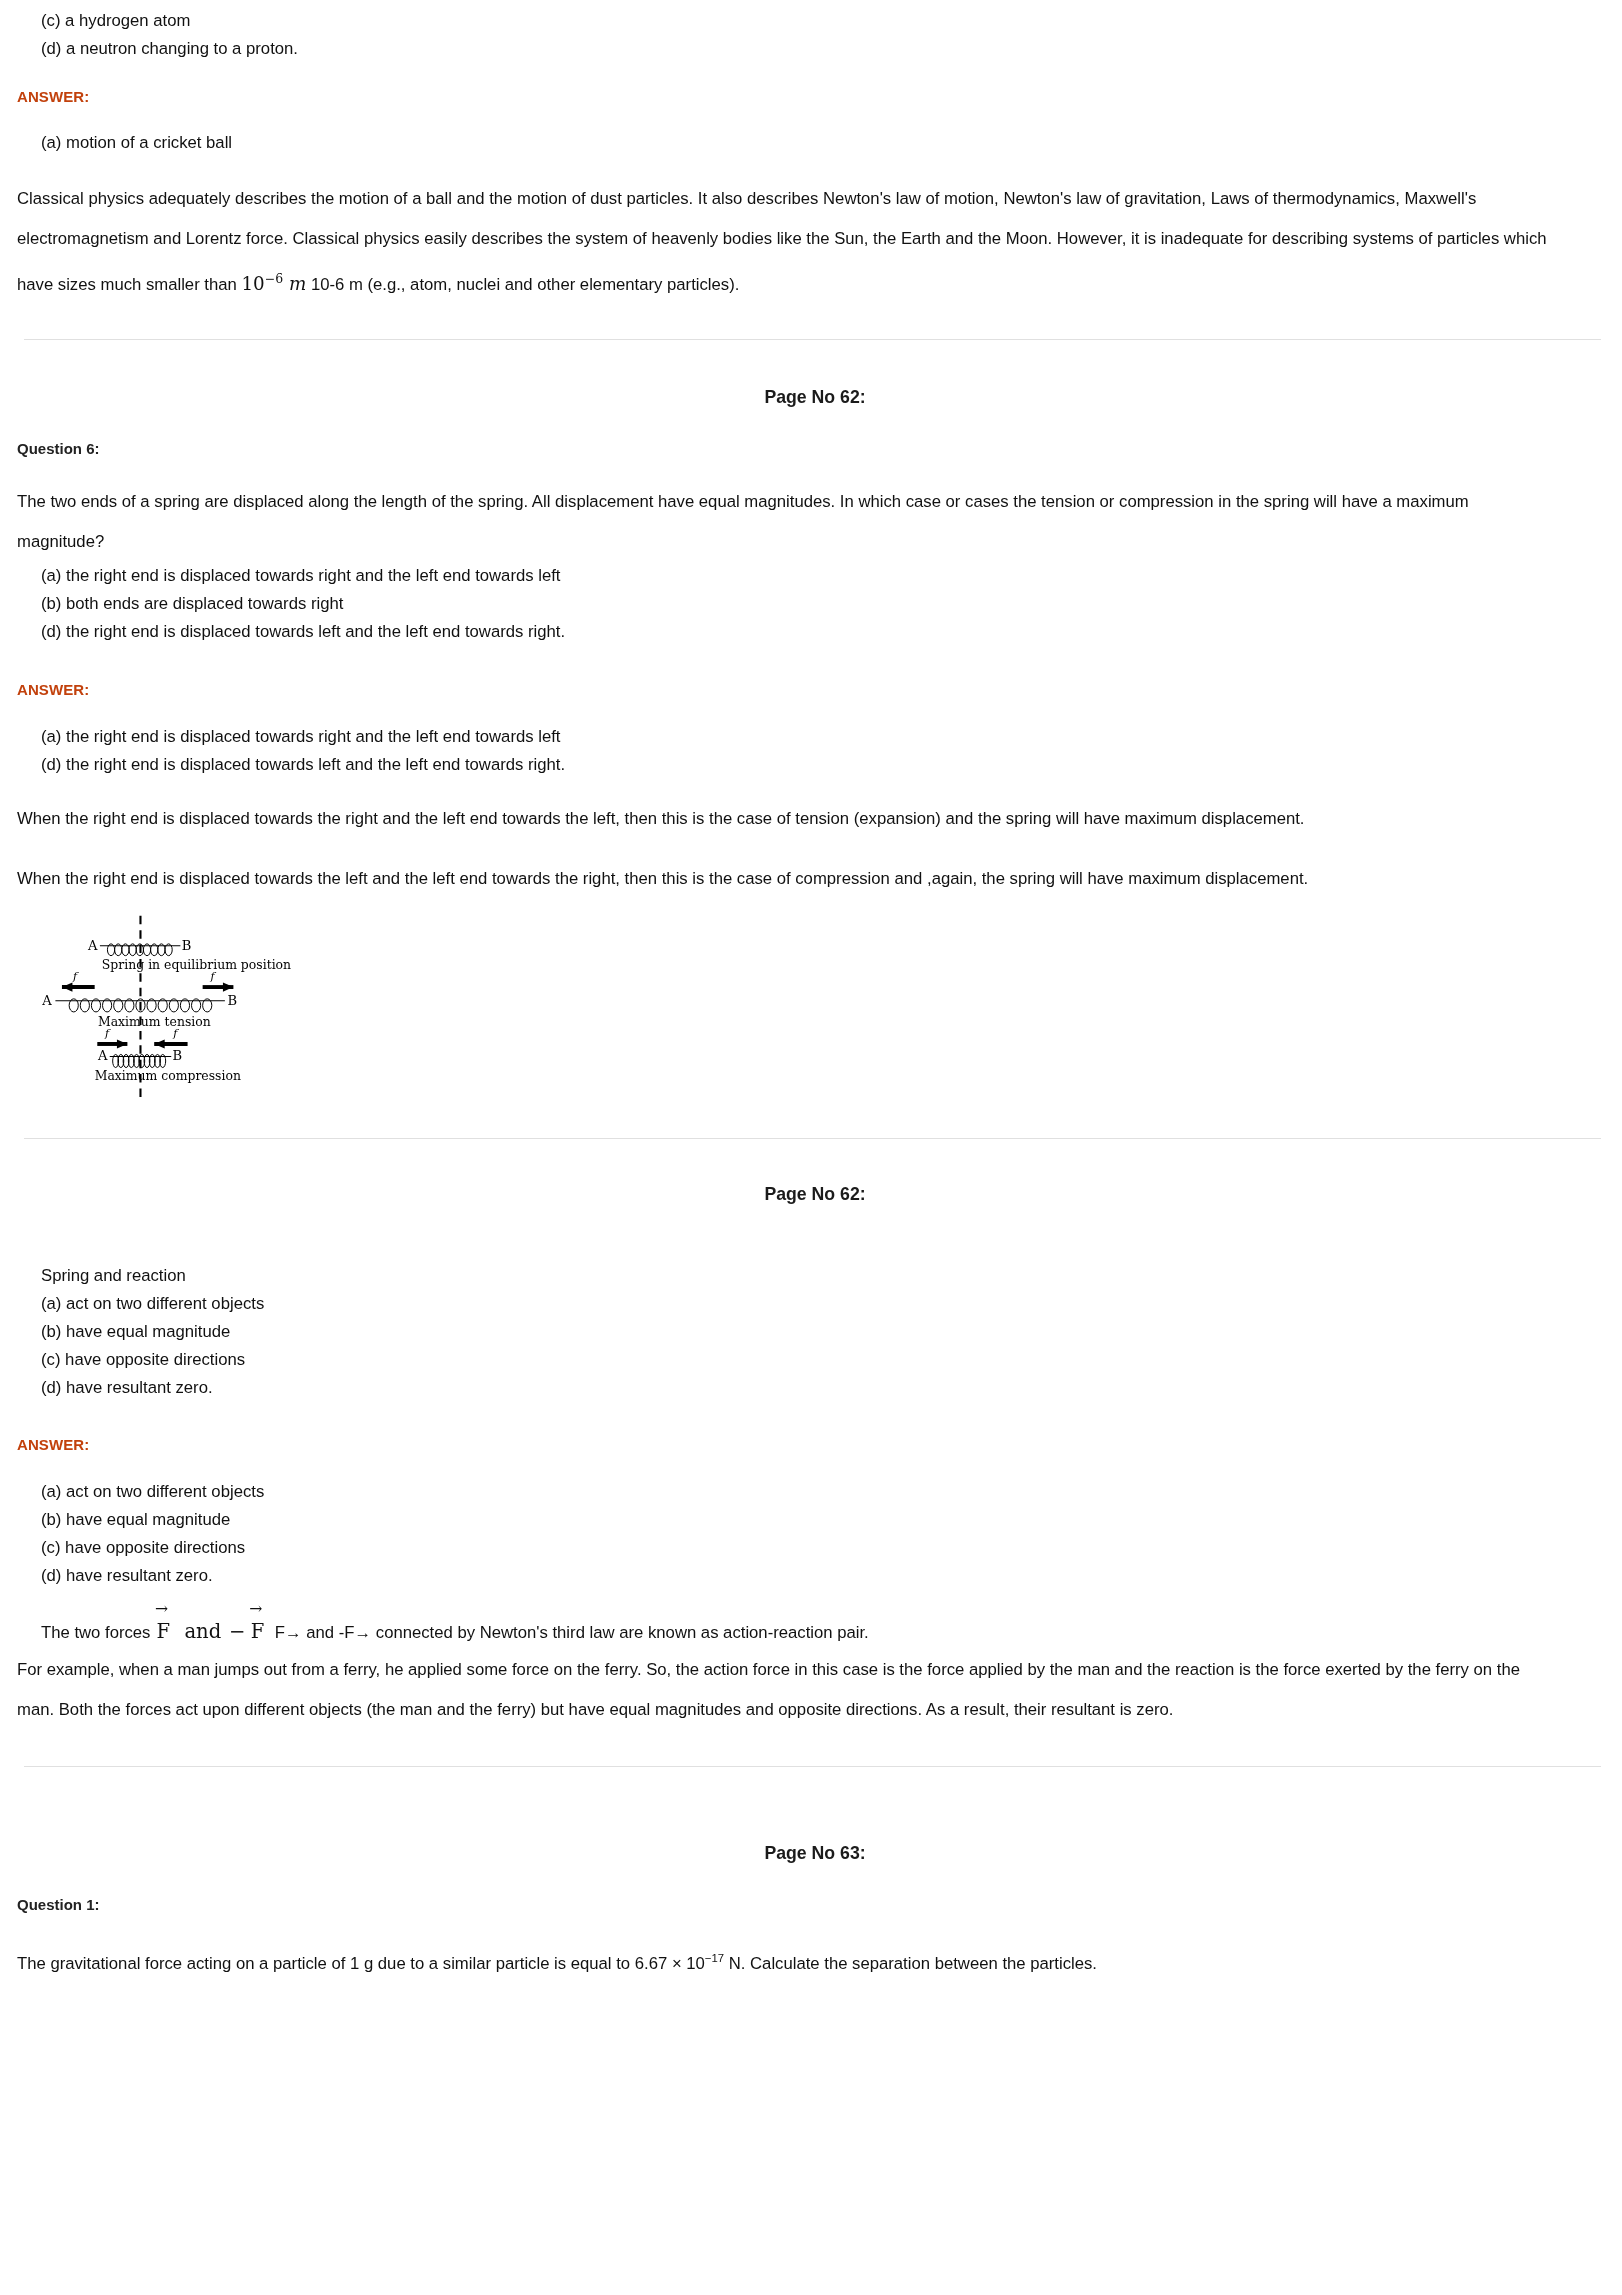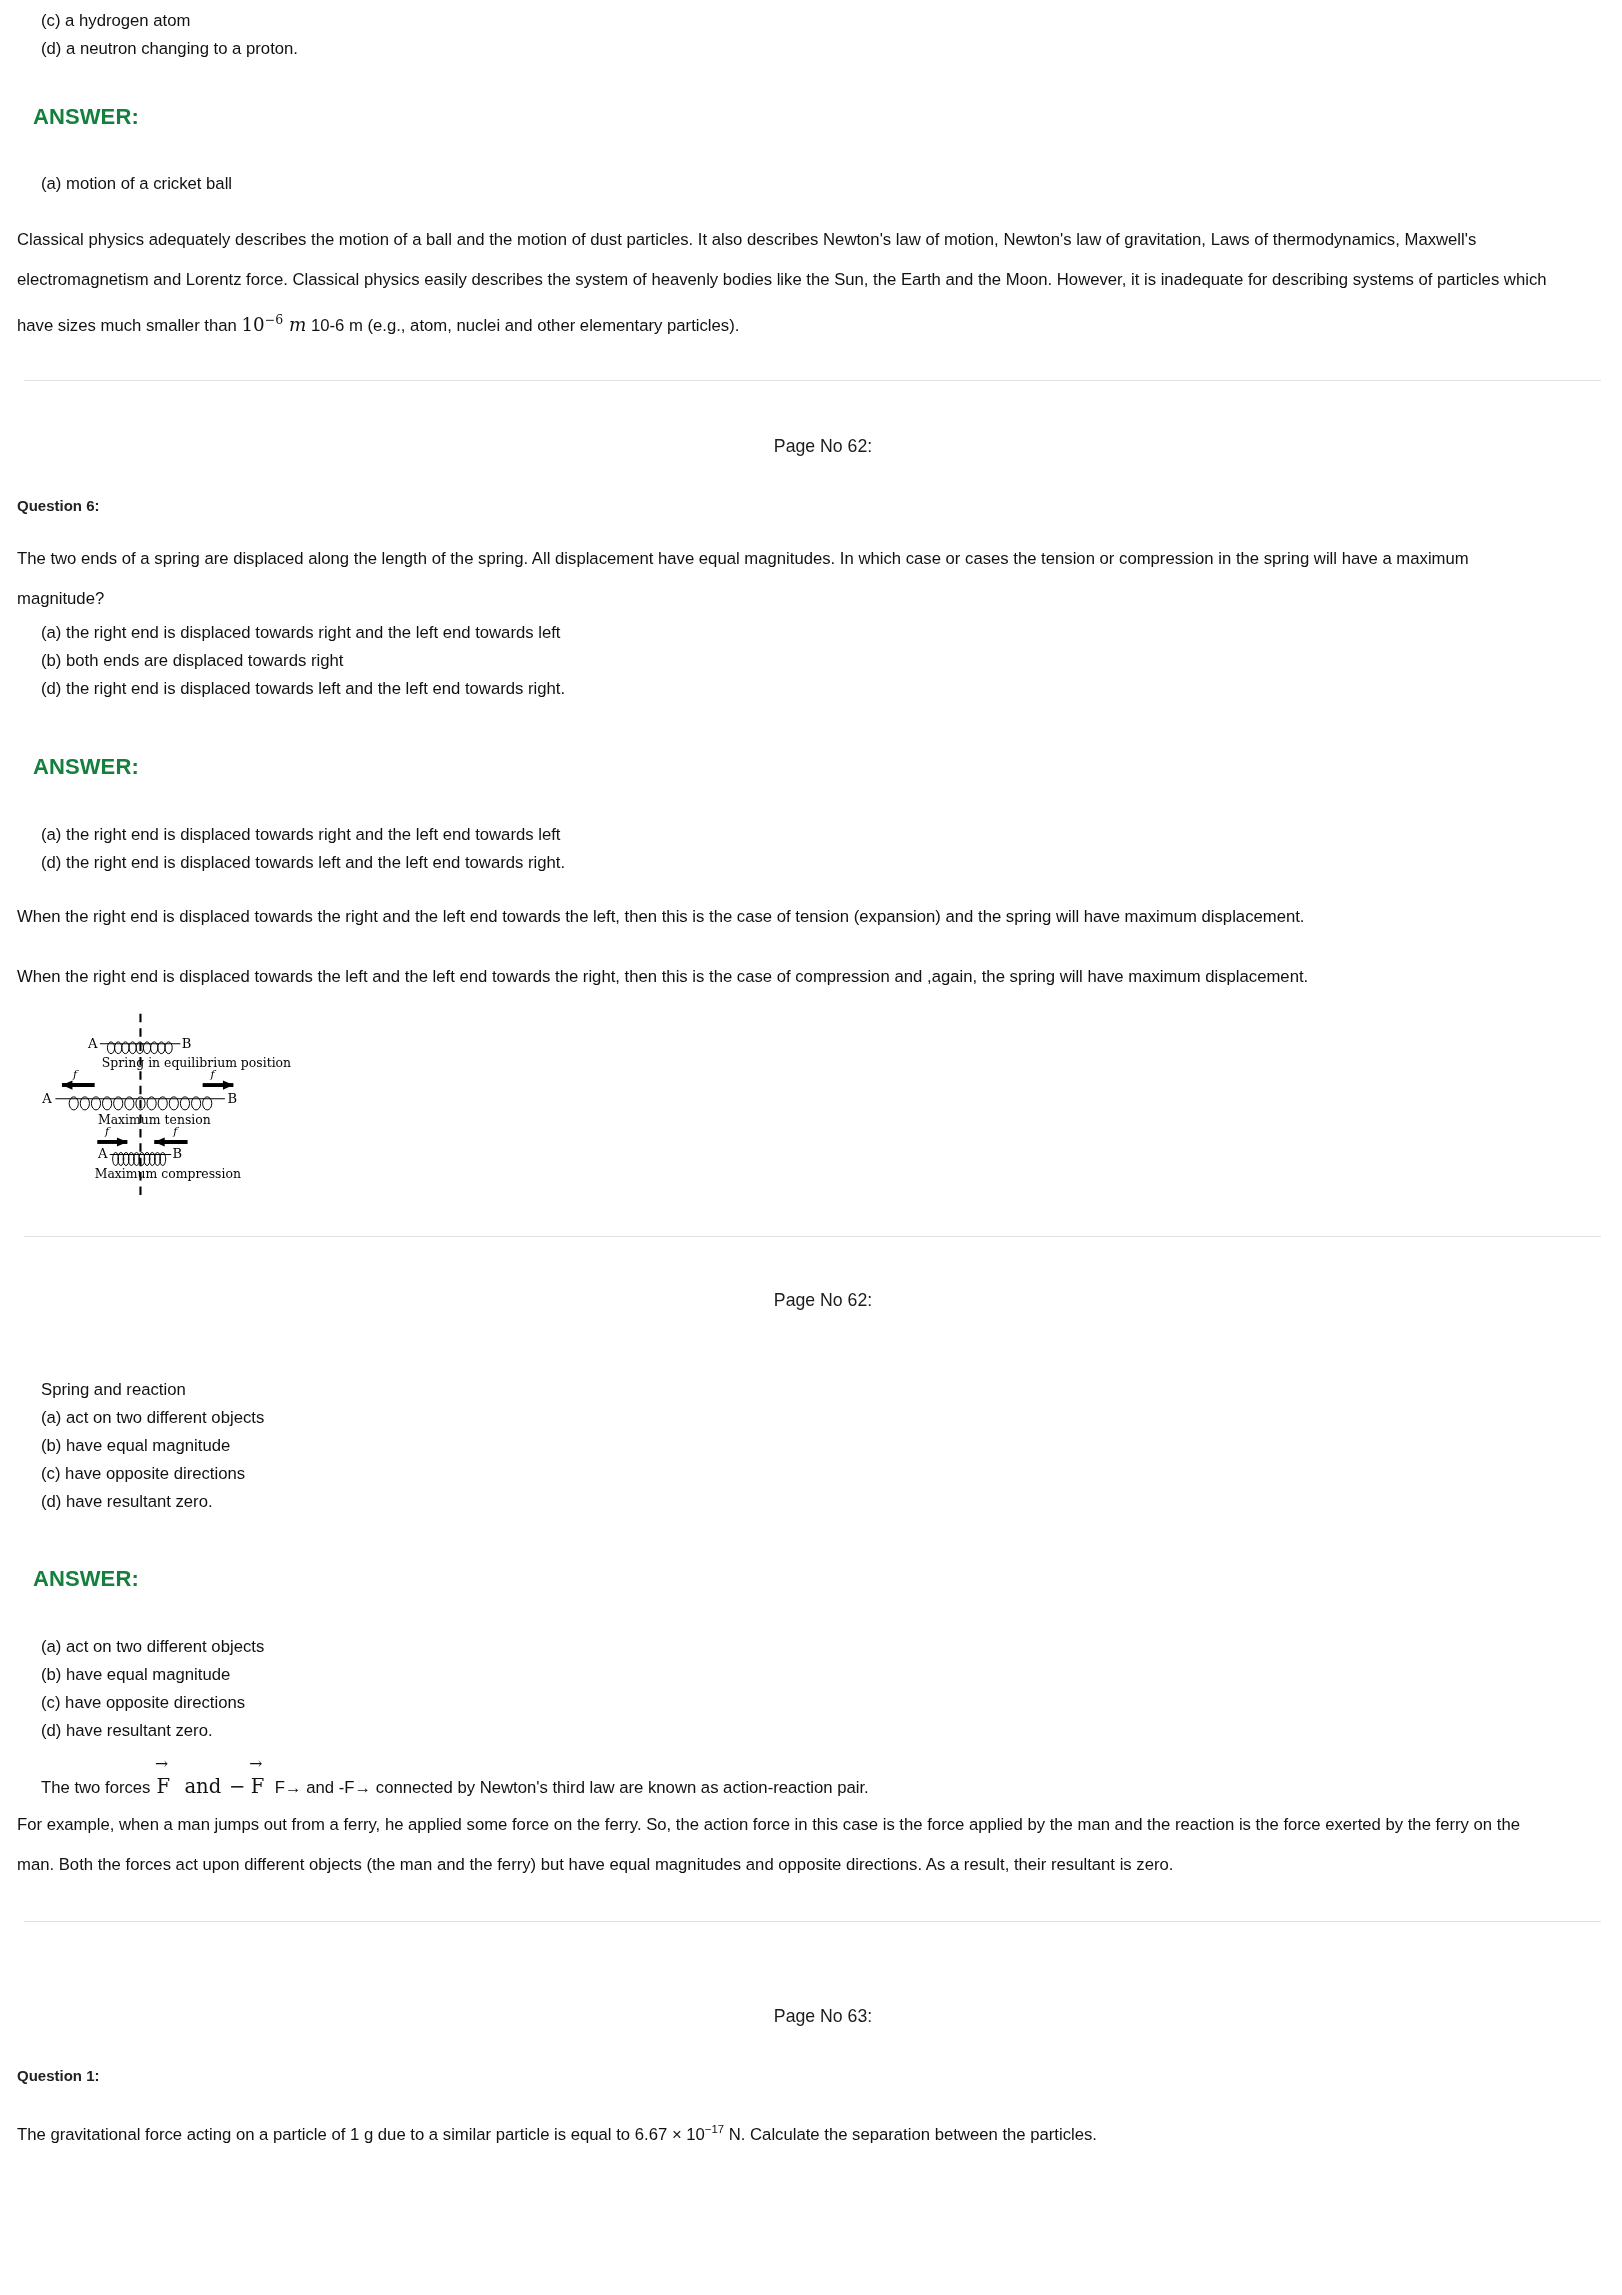--- a/index.html
+++ b/index.html
@@ -38,42 +38,42 @@
   .para {
     font-size: 16.7px;
     line-height: 40px;
     color: #111111;
     margin: 0;
     max-width: 1564px;
   }
 
   
   .answer-label {
-    font-size: 22px;
+    font-size: 15px;
     font-weight: bold;
-    color: #15803d;
+    color: #c2410c;
     letter-spacing: 0.1px;
-    margin: 16px;
+    margin: 0;
     padding: 0;
   }
 
   .question-label {
     font-size: 15px;
     font-weight: bold;
     color: #222222;
     margin: 0;
   }
 
   .page-no {
     text-align: center;
     font-size: 17.7px;
-    font-weight: normal;
+    font-weight: bold;
     color: #1b1b1b;
     width: 1588px;
-    margin: 12px;
+    margin: 4px;
   }
 
   
   .divider {
     border: 0;
     border-top: 1.3px solid #e0e0e0;
     margin: 0 6.5px;
     width: 1577px;
     height: 0;
   }

